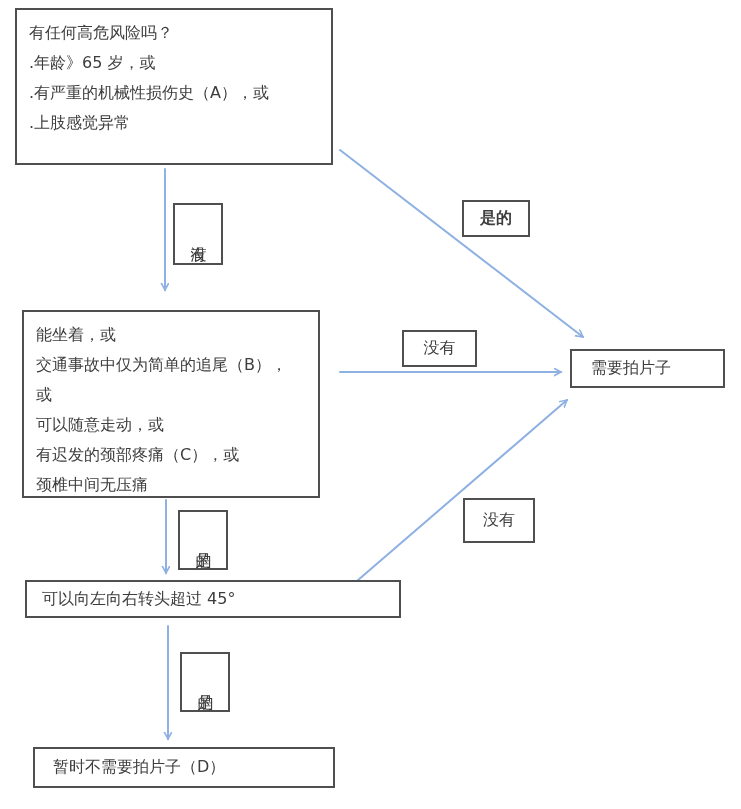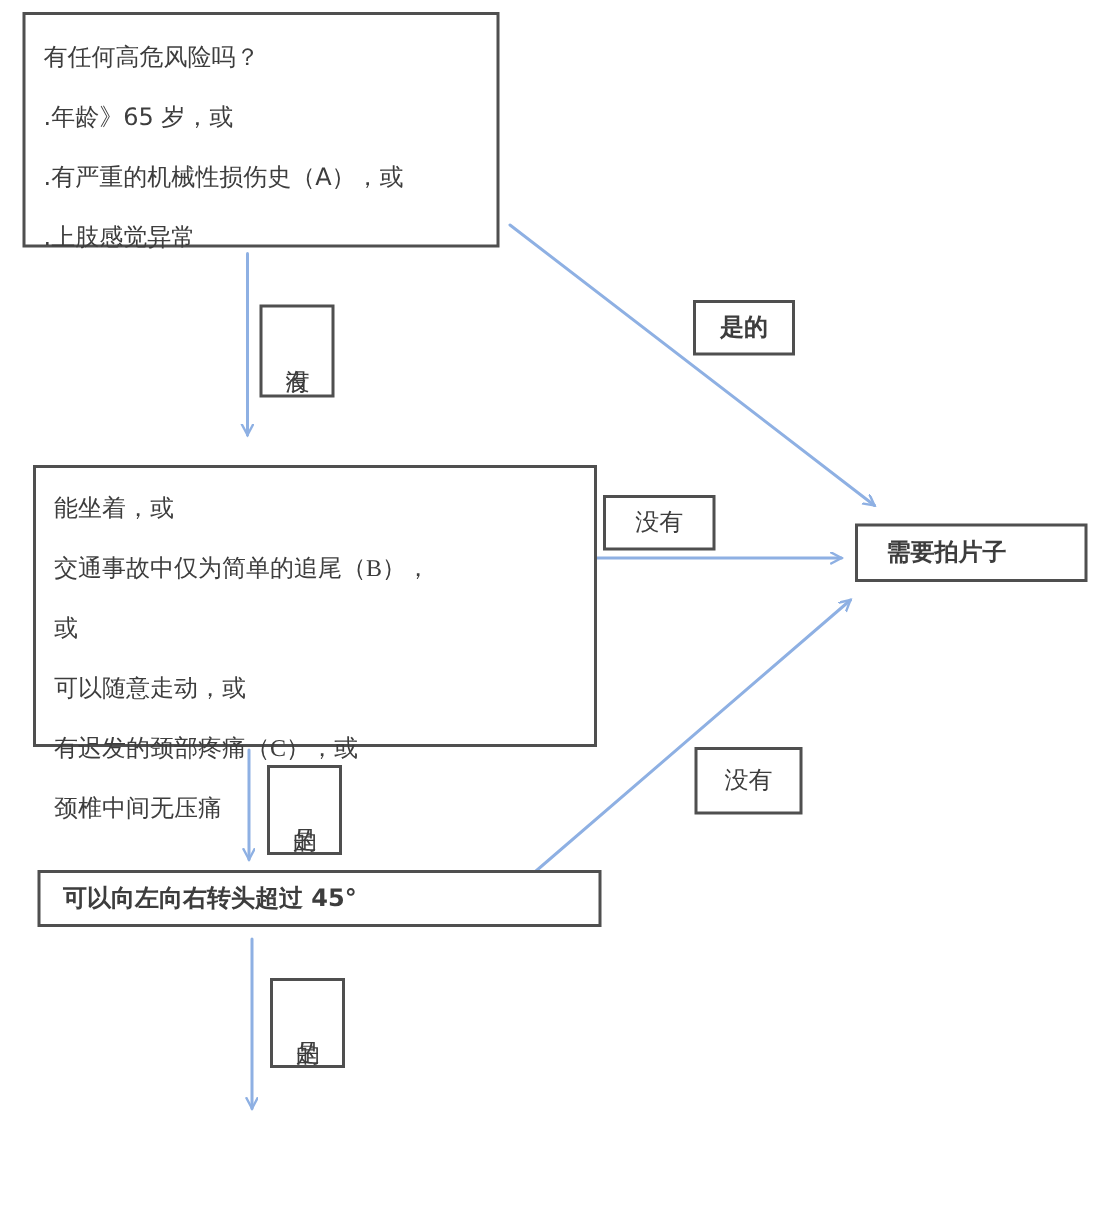--- a/index.html
+++ b/index.html
@@ -28,27 +28,26 @@
     position: absolute;
     box-sizing: border-box;
     border: 2px solid #4f4f4f;
     background: #ffffff;
     font-size: 16px;
     color: #3d3d3d;
     white-space: pre-line;
   }
   .node.multiline {
     padding: 8px 12px;
-    line-height: 40px;
+    line-height: 30px;
   }
   .node.oneline {
     display: flex;
     align-items: center;
     padding-left: 15px;
-    font-weight: bold;
   }
   .edge-label {
     position: absolute;
     box-sizing: border-box;
     border: 2px solid #4f4f4f;
     background: #ffffff;
     font-size: 16px;
     color: #3d3d3d;
     display: flex;
     align-items: center;
@@ -77,31 +76,32 @@
     <line x1="166" y1="500" x2="166" y2="573" stroke-width="2" stroke-linecap="round" marker-end="url(#arrowhead)" stroke="#8EB0E3"></line>
     <line x1="343" y1="593" x2="567" y2="400" stroke-width="2" stroke-linecap="round" marker-end="url(#arrowhead)" stroke="#8EB0E3"></line>
     <line x1="168" y1="626" x2="168" y2="739" stroke-width="2" stroke-linecap="round" marker-end="url(#arrowhead)" stroke="#8EB0E3"></line>
   </svg>
 
   <div class="node multiline" style="left:15px; top:8px; width:318px; height:157px;">有任何高危风险吗？
 .年龄》65 岁，或
 .有严重的机械性损伤史（A），或
 .上肢感觉异常</div>
 
-  <div class="node multiline" style="left:22px; top:310px; width:376px; height:188px;font-family:Liberation Serif, serif;">能坐着，或
+  <div class="node multiline" style="left:22px; top:310px; width:298px; height:188px;">能坐着，或
 交通事故中仅为简单的追尾（B），
 或
 可以随意走动，或
 有迟发的颈部疼痛（C），或
 颈椎中间无压痛</div>
 
   <div class="node oneline" style="left:25px; top:580px; width:376px; height:38px;">可以向左向右转头超过 45°</div>
 
   <div class="node oneline" style="left:570px; top:349px; width:155px; height:39px; padding-left:19px;">需要拍片子</div>
 
+  <div class="node oneline" style="left:33px; top:747px; width:302px; height:41px; padding-left:18px;">暂时不需要拍片子（D）</div>
 
   <div class="edge-label vertical" style="left:173px; top:203px; width:50px; height:62px;">没有</div>
 
   <div class="edge-label" style="left:462px; top:200px; width:68px; height:37px;font-weight:bold;">是的</div>
 
   <div class="edge-label" style="left:402px; top:330px; width:75px; height:37px;">没有</div>
 
   <div class="edge-label vertical" style="left:178px; top:510px; width:50px; height:60px;">是的</div>
 
   <div class="edge-label" style="left:463px; top:498px; width:72px; height:45px;">没有</div>

